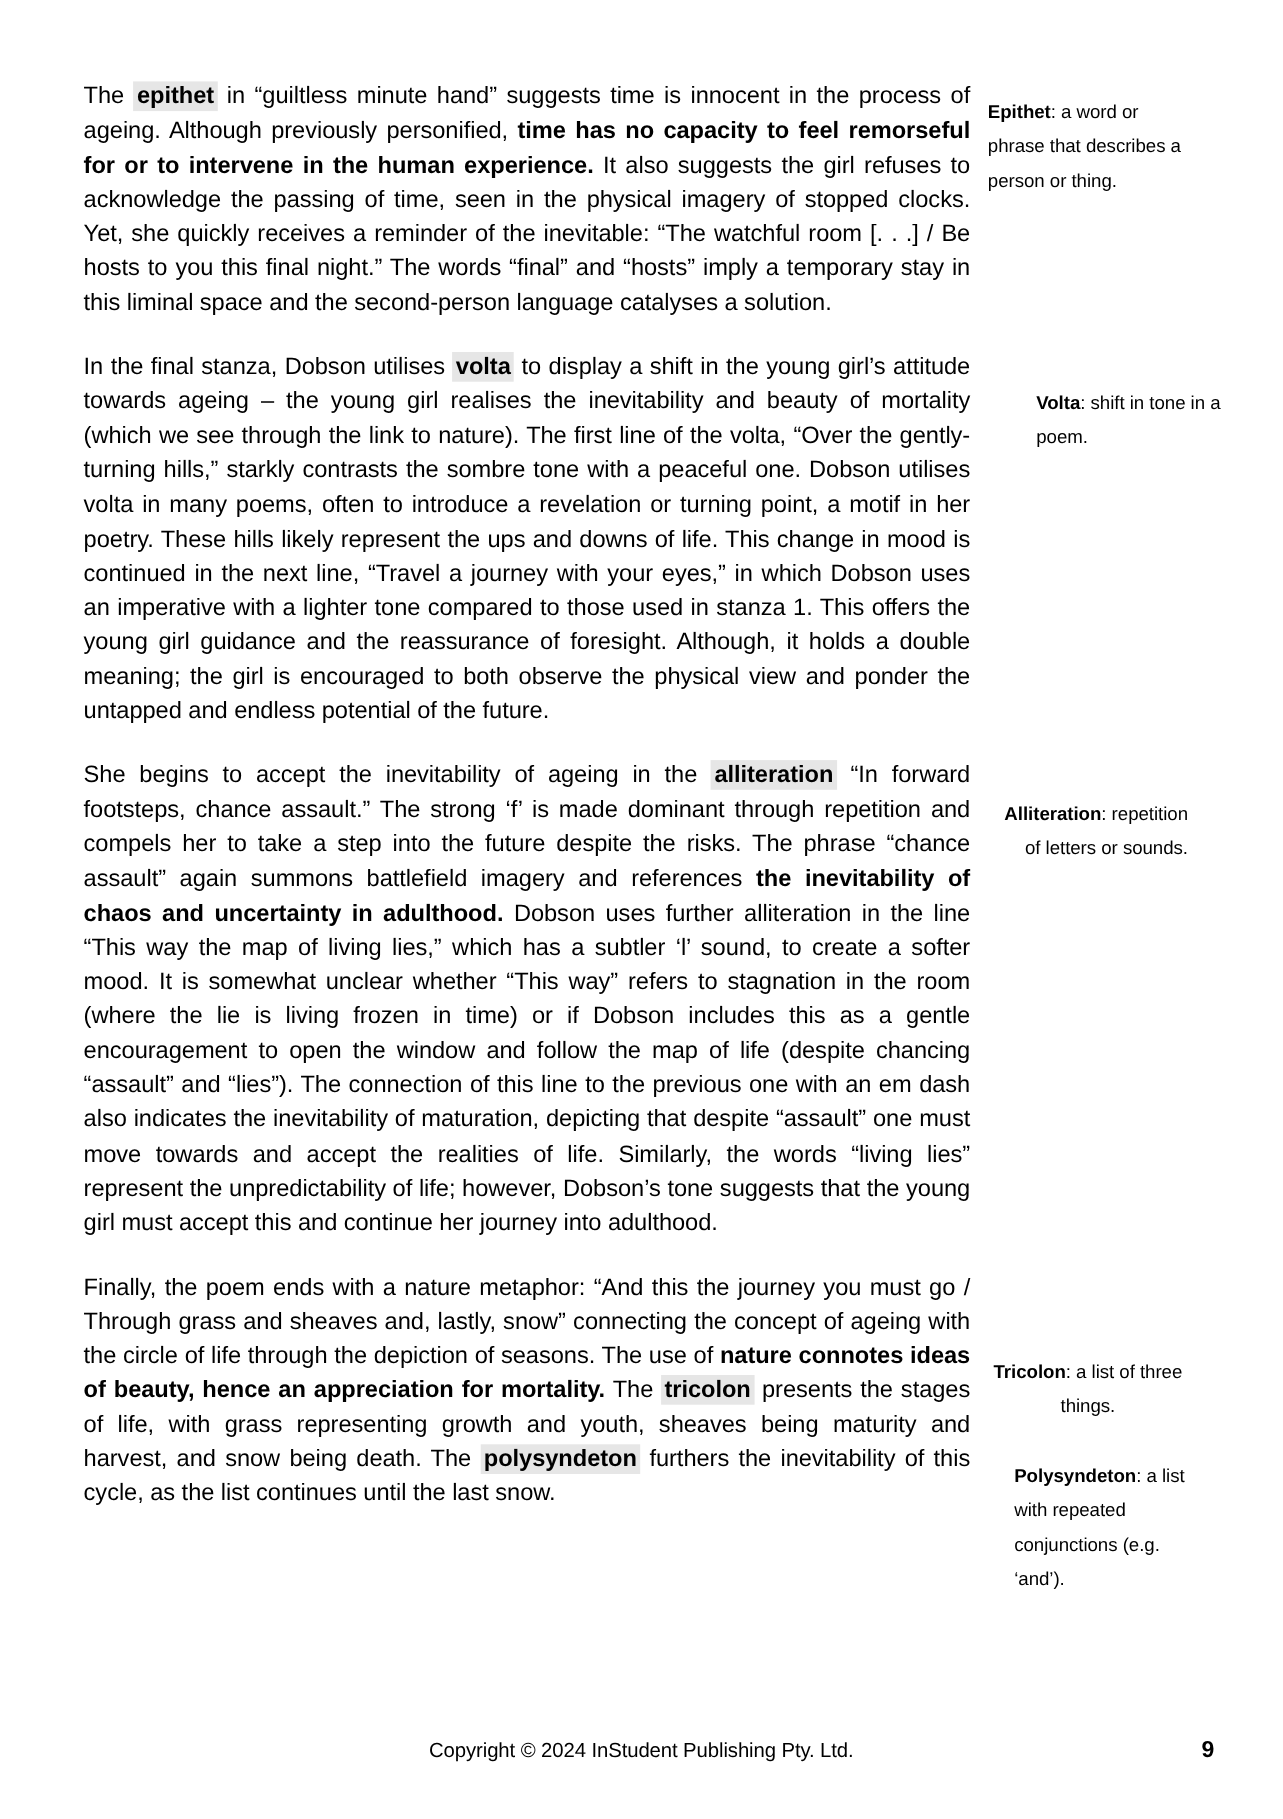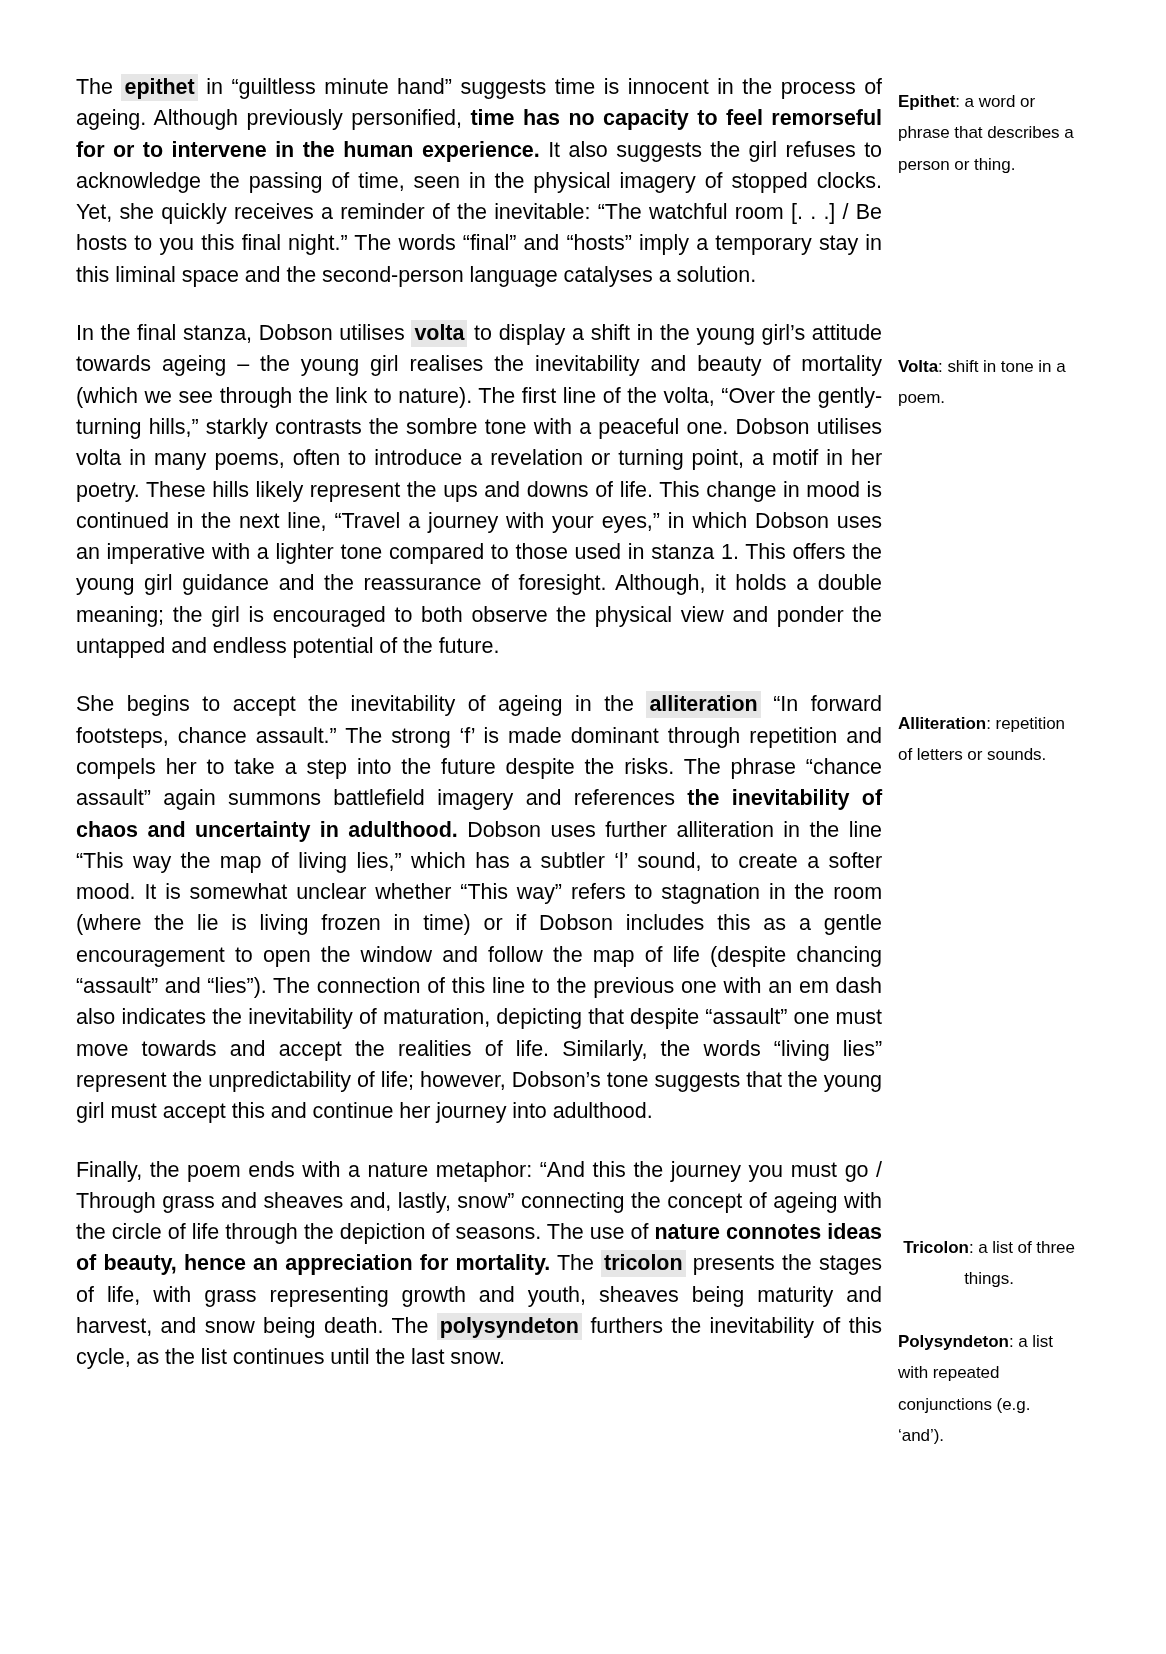--- a/index.html
+++ b/index.html
@@ -103,22 +103,26 @@
 
     <p class="para">The <span class="hl">epithet</span> in “guiltless minute hand” suggests time is innocent in the process of ageing.  Although previously personified, <span class="bd">time has no capacity to feel remorseful for or to intervene in the human experience.</span> It also suggests the girl refuses to acknowledge the passing of time, seen in the physical imagery of stopped clocks.   Yet, she quickly receives a reminder of the inevitable: “The watchful room [. . .] / Be hosts to you this final night.”  The words “final” and “hosts” imply a temporary stay in this liminal space and the second-person language catalyses a solution.</p>
         <p class="para">In the final stanza, Dobson utilises <span class="hl">volta</span> to display a shift in the young girl’s attitude towards ageing – the young girl realises the inevitability and beauty of mortality (which we see through the link to nature).  The first line of the volta, “Over the gently-turning hills,” starkly contrasts the sombre tone with a peaceful one.  Dobson utilises volta in many poems, often to introduce a revelation or turning point, a motif in her poetry.  These hills likely represent the ups and downs of life. This change in mood is continued in the next line, “Travel a journey with your eyes,” in which Dobson uses an imperative with a lighter tone compared to those used in stanza 1.  This offers the young girl guidance and the reassurance of foresight.  Although, it holds a double meaning; the girl is encouraged to both observe the physical view and ponder the untapped and endless potential of the future.</p>
         <p class="para">She begins to accept the inevitability of ageing in the <span class="hl">alliteration</span> “In forward footsteps, chance assault.” The strong ‘f’ is made dominant through repetition and compels her to take a step into the future despite the risks.  The phrase “chance assault” again summons battlefield imagery and references <span class="bd">the inevitability of chaos and uncertainty in adulthood.</span> Dobson uses further alliteration in the line “This way the map of living lies,” which has a subtler ‘l’ sound, to create a softer mood.  It is somewhat unclear whether “This way” refers to stagnation in the room (where the lie is living frozen in time) or if Dobson includes this as a gentle encouragement to open the window and follow the map of life (despite chancing “assault” and “lies”). The connection of this line to the previous one with an em dash also indicates the inevitability of maturation, depicting that despite “assault” one must move towards and accept the realities of life.   Similarly, the words “living lies” represent the unpredictability of life; however, Dobson’s tone suggests that the young girl must accept this and continue her journey into adulthood.</p>
         <p class="para">Finally, the poem ends with a nature metaphor: “And this the journey you must go / Through grass and sheaves and, lastly, snow” connecting the concept of ageing with the circle of life through the depiction of seasons.  The use of <span class="bd">nature connotes ideas of beauty, hence an appreciation for mortality.</span> The <span class="hl">tricolon</span> presents the stages of life, with grass representing growth and youth, sheaves being maturity and harvest, and snow being death.  The <span class="hl">polysyndeton</span> furthers the inevitability of this cycle, as the list continues until the last snow.</p>
       </div>
 
     <div class="margin-col" id="margin-col">
 
     <div class="note" style="top: 14px;"><span class="term">Epithet</span><span>: a word or phrase that describes a person or thing.</span></div>
-        <div class="note" style="top: 279px;"><span class="term">Volta</span><span>: shift in tone in a poem.</span></div>
-        <div class="note" style="top: 636px;"><span class="term">Alliteration</span><span>: repetition of letters or sounds.</span></div>
+        <div class="note" style="top: 279px; margin-left: 44px;"><span class="term">Volta</span><span>: shift in tone in a poem.</span></div>
+        <div class="note" style="top: 652px; text-align: right;"><span class="term">Alliteration</span><span>: repetition of letters or sounds.</span></div>
         <div class="note" style="top: 1160px; text-align: center;"><span class="term">Tricolon</span><span>: a list of three things.</span></div>
-        <div class="note" style="top: 1254px;"><span class="term">Polysyndeton</span><span>: a list with repeated conjunctions (e.g. ‘and’).</span></div>
+        <div class="note" style="top: 1254px; margin-left: 24px;"><span class="term">Polysyndeton</span><span>: a list with repeated conjunctions (e.g. ‘and’).</span></div>
       </div>
 
   </div>
 
+  <div class="footer">
+    <div class="footer-copy">Copyright © 2024 InStudent Publishing Pty. Ltd.</div>
+    <div class="footer-page">9</div>
+  </div>
 
 </div>
 
 </body></html>

